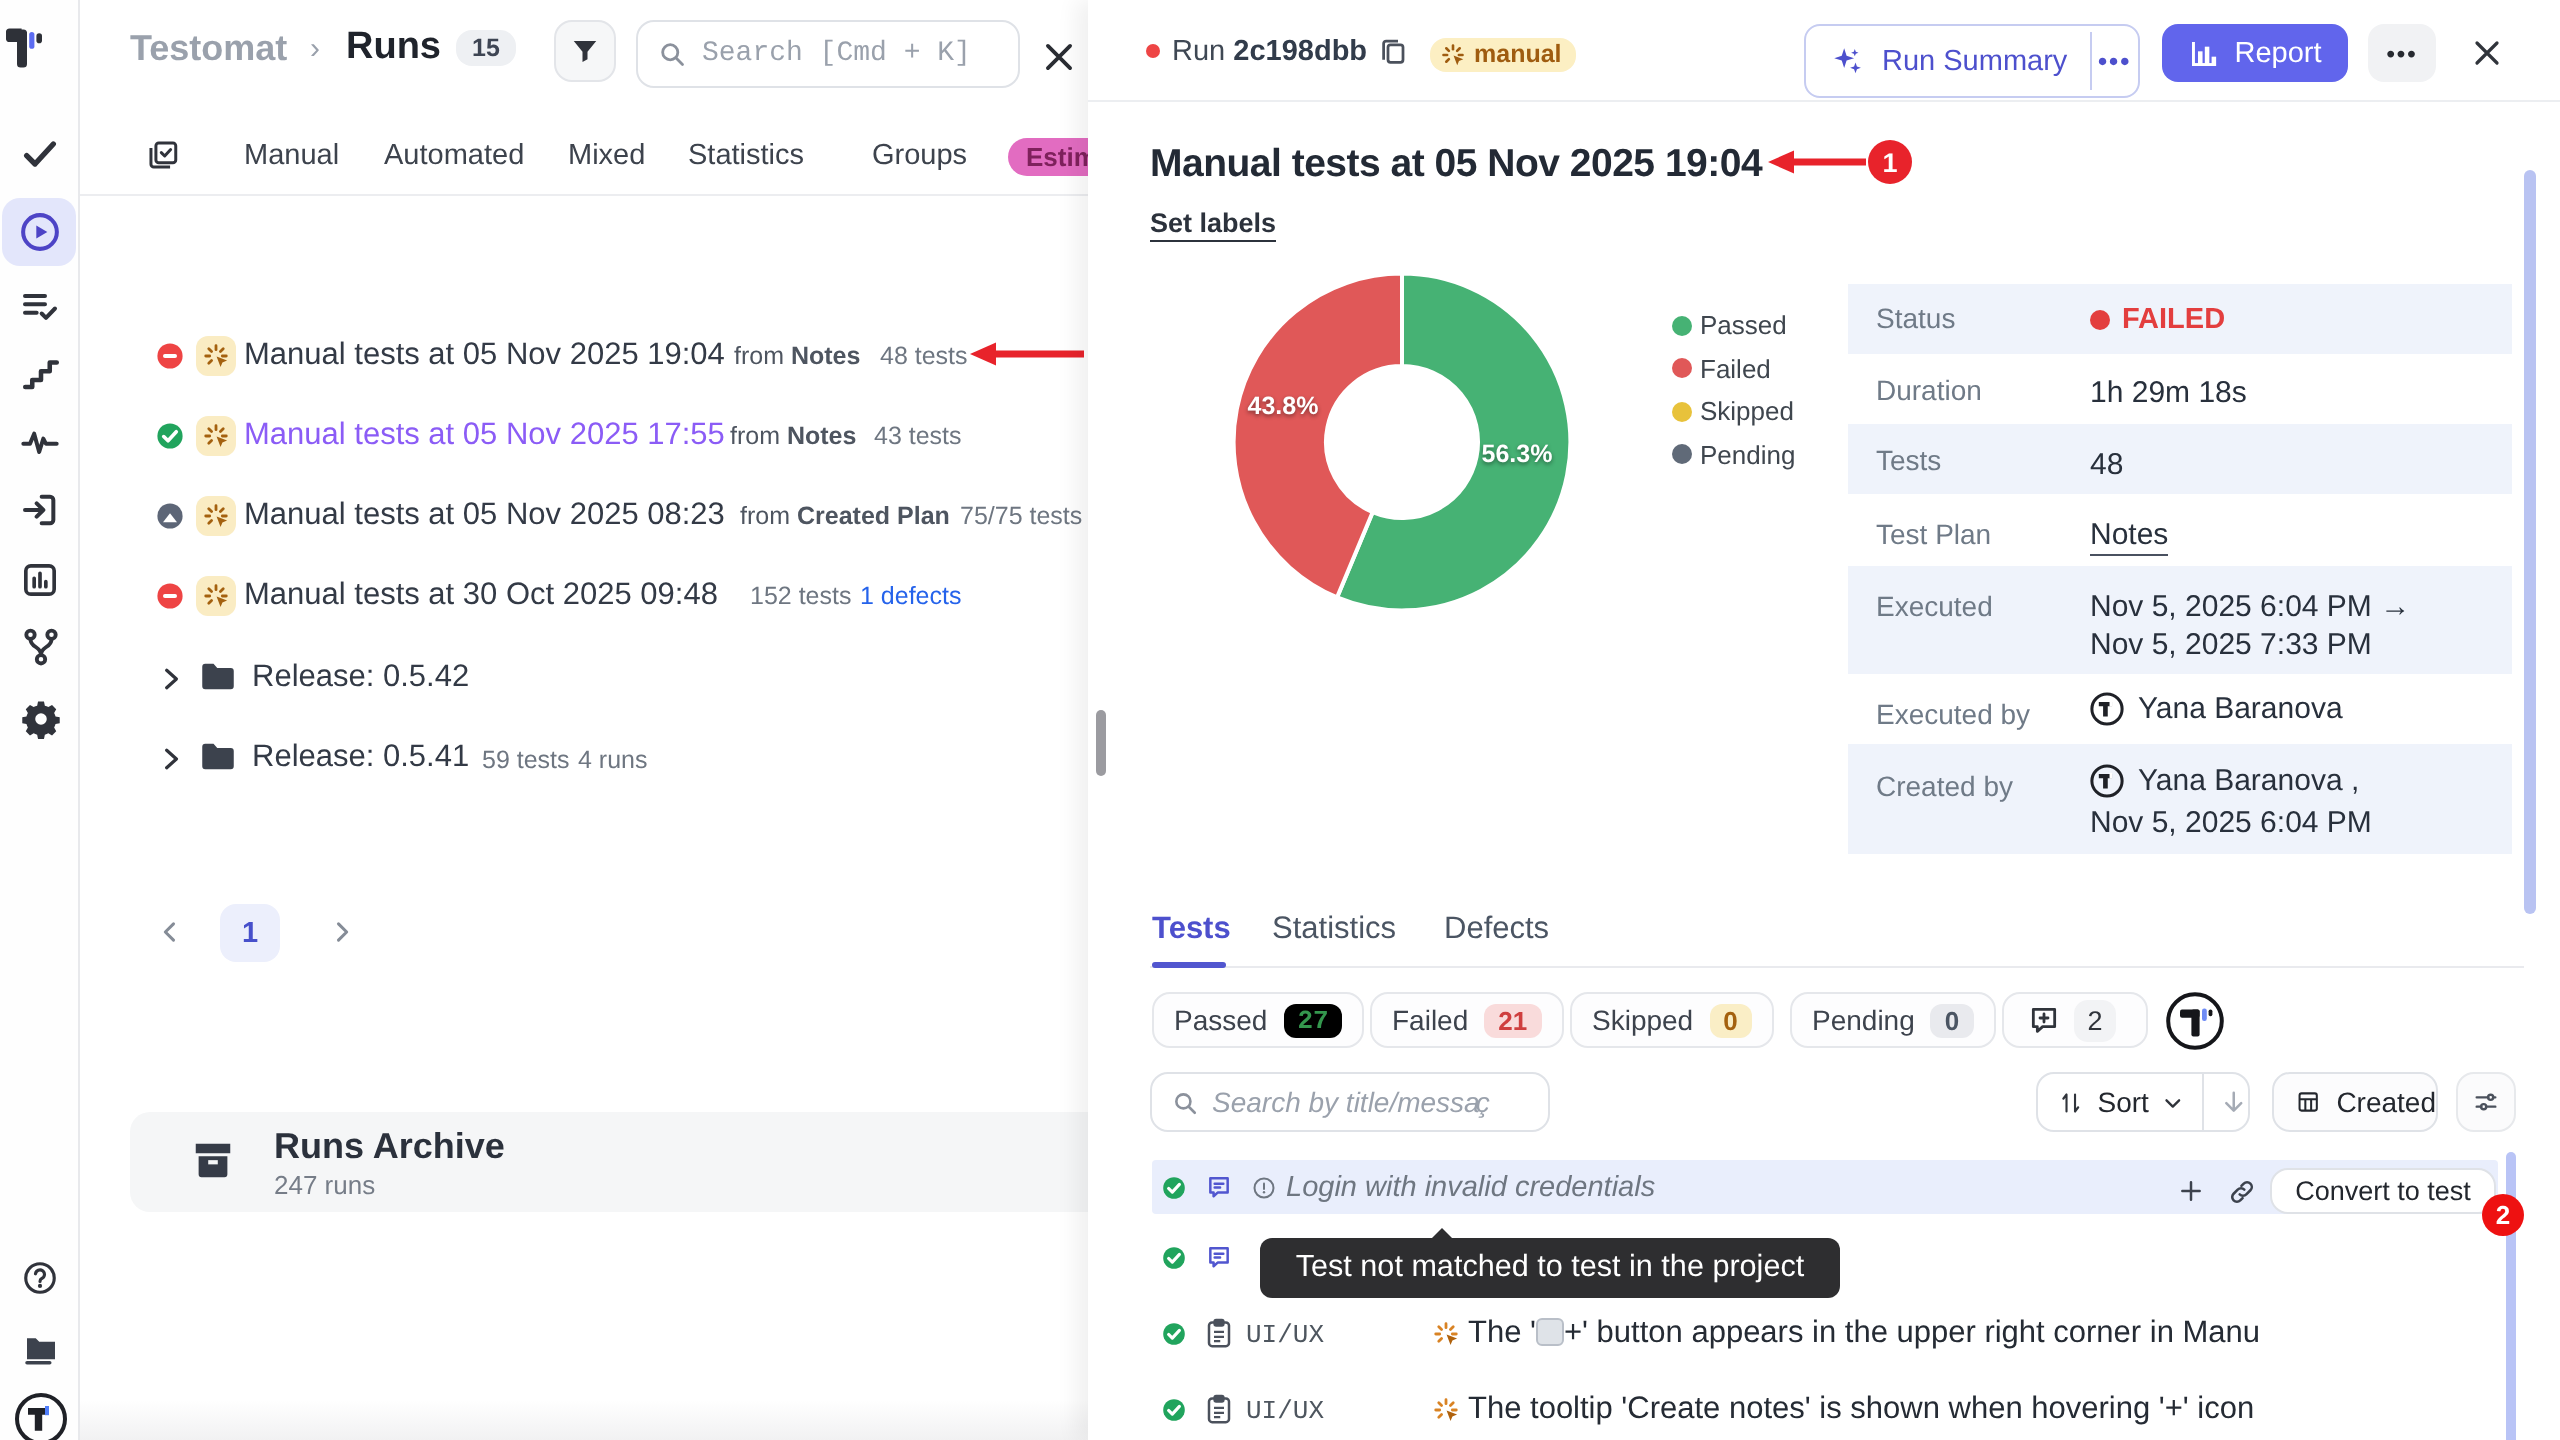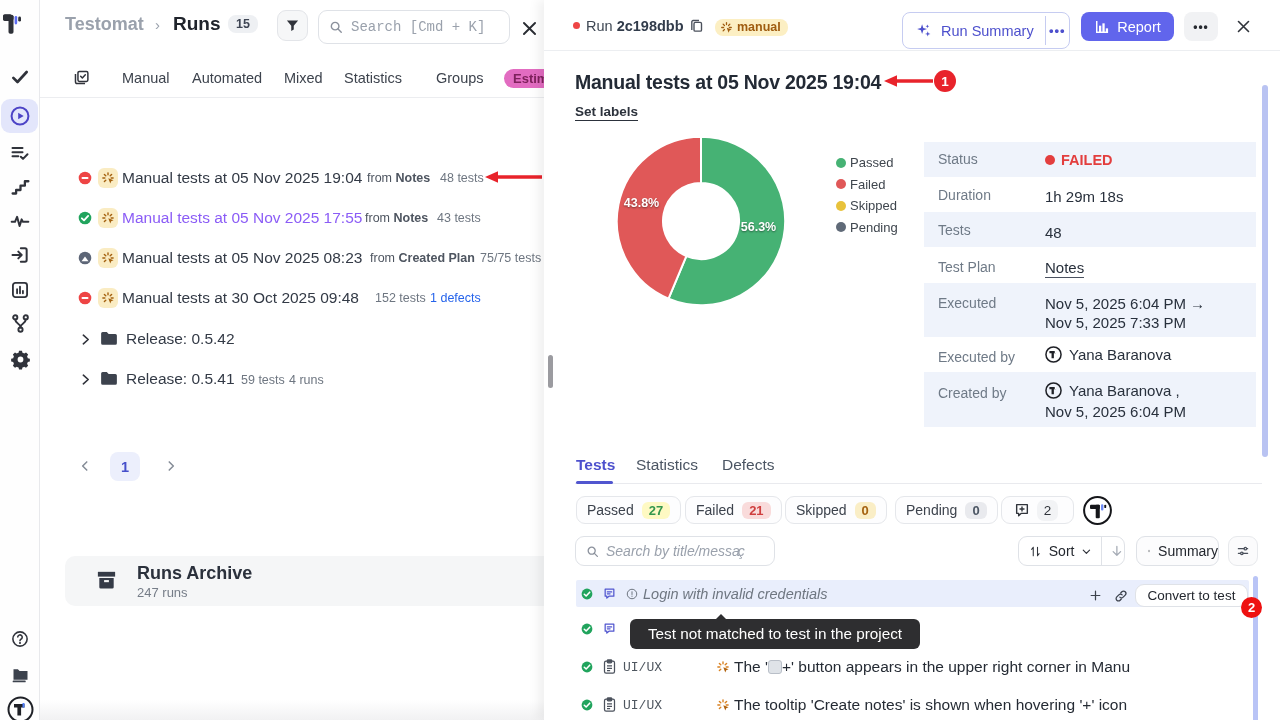--- a/index.html
+++ b/index.html
@@ -390,21 +390,21 @@
       </div>
       <div class="abs" style="left:121px; top:261px; color:#28303c; font-size:15px;">Nov 5, 2025 6:04 PM</div>
     </div>
 
     <div class="abs" style="left:31px; top:483px; width:687px; border-bottom:1px solid #e9eaee;"></div>
     <div class="abs" style="left:32px; top:456px; font-size:15.5px; color:#4d50cd; font-weight:bold;">Tests</div>
     <div class="abs" style="left:32px; top:481px; width:37px; height:3px; background:#5156cf; border-radius:2px;"></div>
     <div class="abs" style="left:92px; top:456px; font-size:15.5px; color:#4b5563;">Statistics</div>
     <div class="abs" style="left:178px; top:456px; font-size:15.5px; color:#4b5563;">Defects</div>
 
-    <div class="chip abs" style="left:32px; top:496px;">Passed <span class="cnt" style="background:#fef9c3; color:#34974e;">27</span></div>
+    <div class="chip abs" style="left:32px; top:496px;">Passed <span class="cnt" style="background:#000000; color:#34974e;font-family:Liberation Mono, monospace;">27</span></div>
     <div class="chip abs" style="left:141px; top:496px;">Failed <span class="cnt" style="background:#f9dbdb; color:#cf3f3f;">21</span></div>
     <div class="chip abs" style="left:241px; top:496px;">Skipped <span class="cnt" style="background:#faeec6; color:#a4610f;">0</span></div>
     <div class="chip abs" style="left:351px; top:496px;">Pending <span class="cnt" style="background:#e9eaee; color:#4b5563;">0</span></div>
     <div class="chip abs" style="left:457px; top:496px; width:73px; padding:0 6px 0 12px; gap:7px;">
         <svg width="16" height="16" viewBox="0 0 24 24" fill="none" stroke="#30343b" stroke-width="2.1" stroke-linejoin="round">
           <path d="M4 4 h16 v13 h-9 l-4 3.5 V17 H4 z"></path>
           <path d="M12 7.5 v6 M9 10.5 h6" stroke-linecap="round"></path>
         </svg>
         <span style="background:#f2f3f5; border-radius:7px; width:21px; height:21px; display:flex; align-items:center; justify-content:center; color:#30343b; font-size:13.5px;">2</span>
       </div>
@@ -434,21 +434,21 @@
       <div style="margin-left:9px; width:1px; height:30px; background:#dfe2e7;"></div>
       <svg style="margin-left:8px;" width="14" height="14" viewBox="0 0 24 24" fill="none" stroke="#a5abb5" stroke-width="2.2" stroke-linecap="round" stroke-linejoin="round">
           <path d="M12 4 v15 M5.5 13 l6.5 6.5 6.5 -6.5"></path>
         </svg>
     </div>
     <div class="abs" style="left:592px; top:536px; width:83px; height:30px; border:1px solid #dfe2e7; border-radius:9px; display:flex; align-items:center; background:#fcfcfd;">
       <svg style="margin-left:11px;" width="14" height="14" viewBox="0 0 24 24" fill="none" stroke="#23272e" stroke-width="2">
           <rect x="3.5" y="3.5" width="17" height="17" rx="2"></rect>
           <path d="M3.5 9.2 h17 M9.2 9.2 V20.5 M14.9 9.2 V20.5"></path>
         </svg>
-      <span style="margin-left:8px; font-size:14px; color:#23272e;">Summary</span>
+      <span style="margin-left:8px; font-size:14px; color:#23272e;">Created</span>
     </div>
     <div class="abs" style="left:684px; top:536px; width:30px; height:30px; border:1px solid #e7e9ec; border-radius:9px; background:#fbfbfc; display:flex; align-items:center; justify-content:center;">
       <svg width="14" height="14" viewBox="0 0 24 24" fill="none" stroke="#4b515c" stroke-width="2" stroke-linecap="round">
           <path d="M4 8 h10 M18 8 h2 M4 16 h4 M12 16 h8"></path>
           <circle cx="16" cy="8" r="2.2"></circle>
           <circle cx="10" cy="16" r="2.2"></circle>
         </svg>
     </div>
 
     <div id="testrows" style="position:absolute; left:0; top:0; width:736px;">

